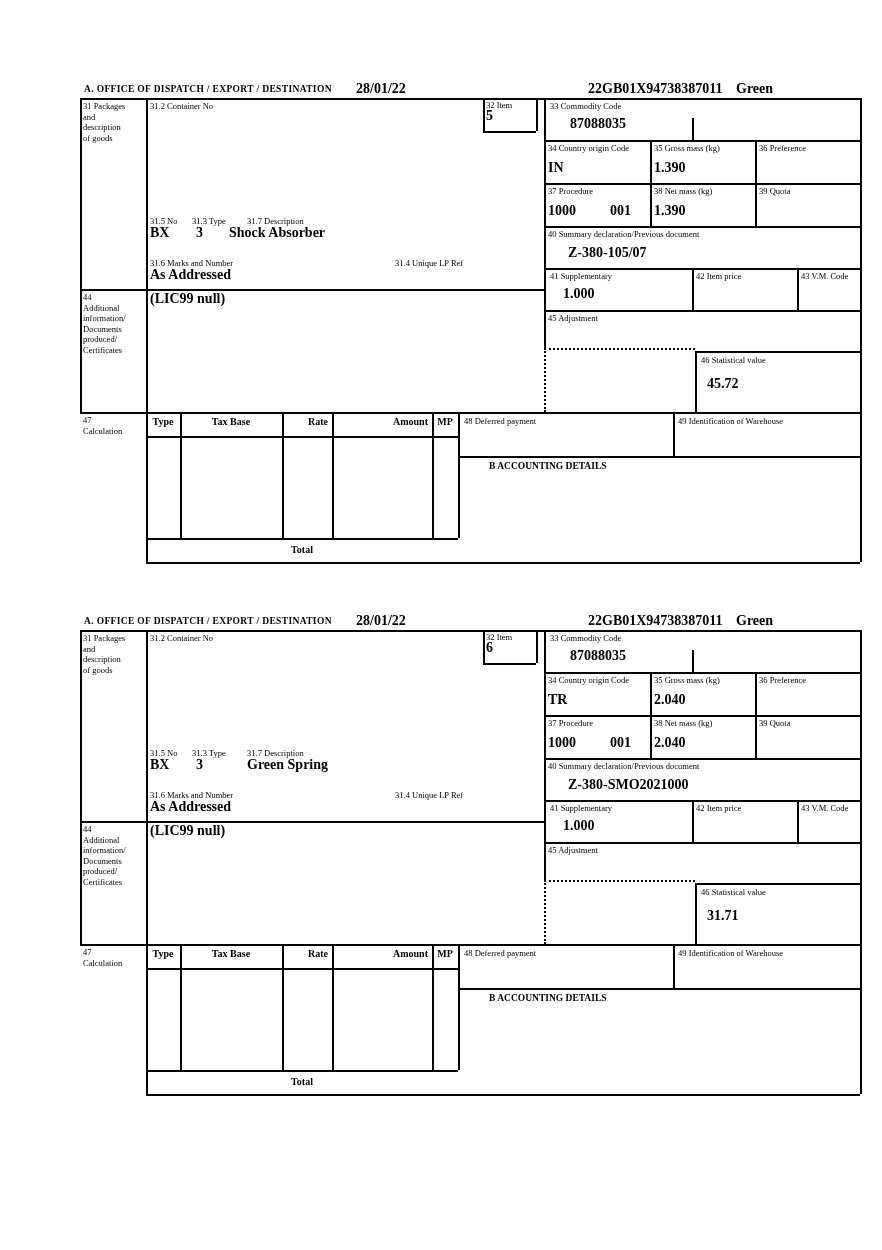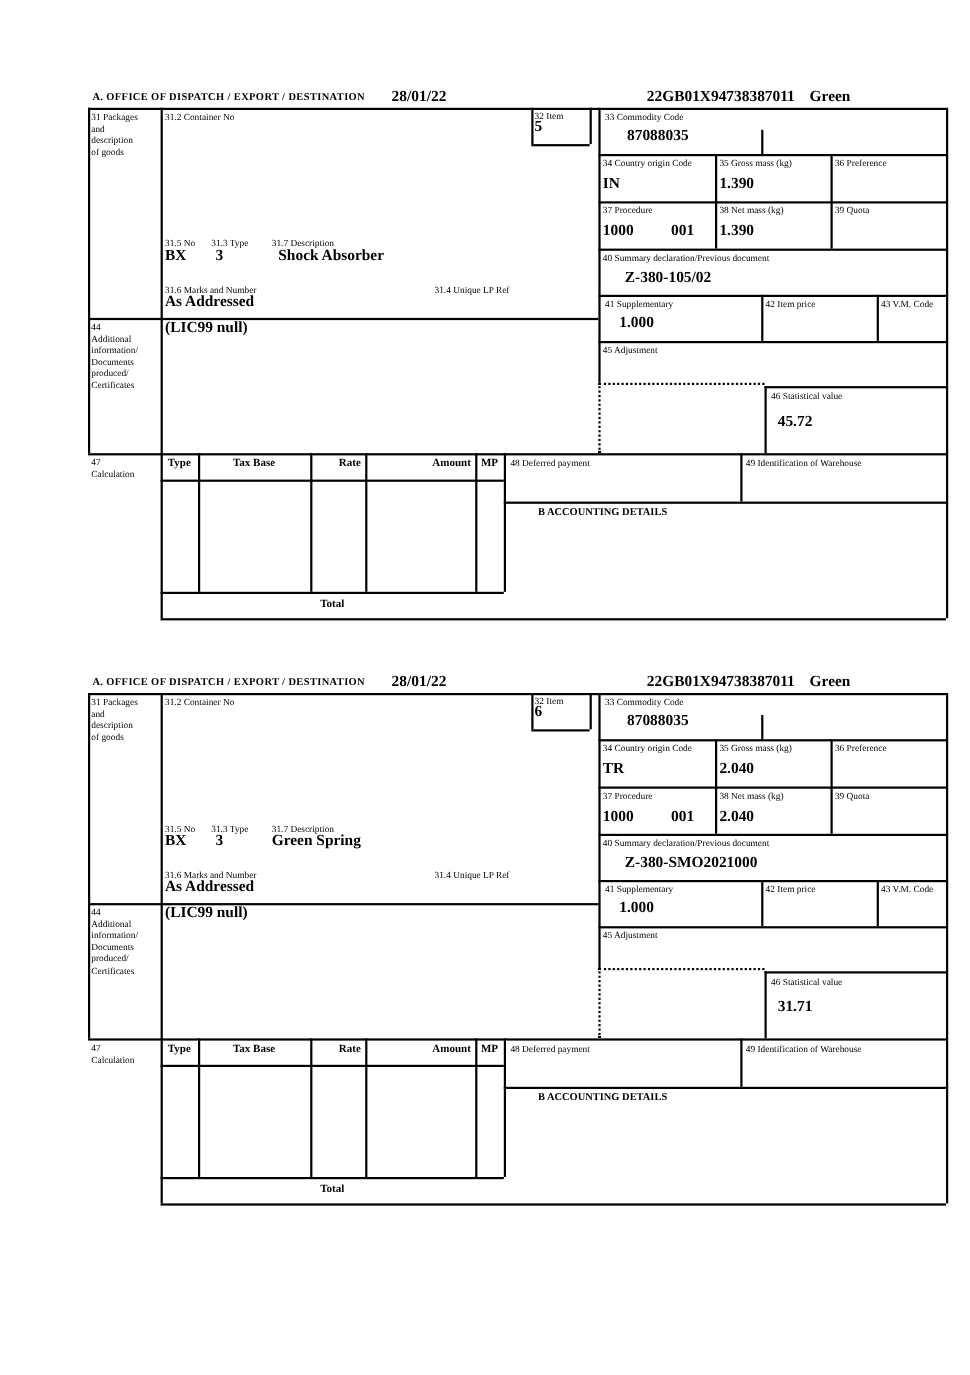--- a/index.html
+++ b/index.html
@@ -62,21 +62,21 @@
     <div class="lv" style="left:456px;top:18px;height:33px;"></div>
     <div class="lh" style="left:403px;top:51px;width:53px;"></div>
     <div class="lbl" style="left:406px;top:20px;">32 Item</div>
     <div class="val" style="left:406px;top:28px;">5</div>
 
     <div class="lbl" style="left:70px;top:136px;">31.5 No</div>
     <div class="lbl" style="left:112px;top:136px;">31.3 Type</div>
     <div class="lbl" style="left:167px;top:136px;">31.7 Description</div>
     <div class="val" style="left:70px;top:145px;">BX</div>
     <div class="val" style="left:116px;top:145px;">3</div>
-    <div class="val" style="left:173px;top:145px;">Shock Absorber</div>
+    <div class="val" style="left:149px;top:145px;">Shock Absorber</div>
     <div class="lbl" style="left:70px;top:178px;">31.6 Marks and Number</div>
     <div class="lbl" style="left:315px;top:178px;">31.4 Unique LP Ref</div>
     <div class="val" style="left:70px;top:187px;">As Addressed</div>
 
     <div class="val" style="left:70px;top:211px;">(LIC99 null)</div>
 
     <div class="lbl" style="left:470px;top:21px;">33 Commodity Code</div>
     <div class="val" style="left:490px;top:36px;">87088035</div>
     <div class="lv" style="left:612px;top:38px;height:22px;"></div>
 
@@ -96,21 +96,21 @@
     <div class="val" style="left:574px;top:80px;">1.390</div>
     <div class="lbl" style="left:679px;top:63px;">36 Preference</div>
     <div class="lbl" style="left:468px;top:106px;">37 Procedure</div>
     <div class="val" style="left:468px;top:123px;">1000</div>
     <div class="val" style="left:530px;top:123px;">001</div>
     <div class="lbl" style="left:574px;top:106px;">38 Net mass (kg)</div>
     <div class="val" style="left:574px;top:123px;">1.390</div>
     <div class="lbl" style="left:679px;top:106px;">39 Quota</div>
 
     <div class="lbl" style="left:468px;top:149px;">40 Summary declaration/Previous document</div>
-    <div class="val" style="left:488px;top:165px;">Z-380-105/02</div>
+    <div class="val" style="left:488px;top:165px;">Z-380-105/07</div>
 
     <div class="lbl" style="left:470px;top:191px;">41 Supplementary</div>
     <div class="val" style="left:483px;top:206px;">1.000</div>
     <div class="lbl" style="left:616px;top:191px;">42 Item price</div>
     <div class="lbl" style="left:721px;top:191px;">43 V.M. Code</div>
 
     <div class="lbl" style="left:468px;top:233px;">45 Adjustment</div>
 
     <div class="lv" style="left:615px;top:271px;height:61px;"></div>
     <div class="lh" style="left:615px;top:271px;width:165px;"></div>

